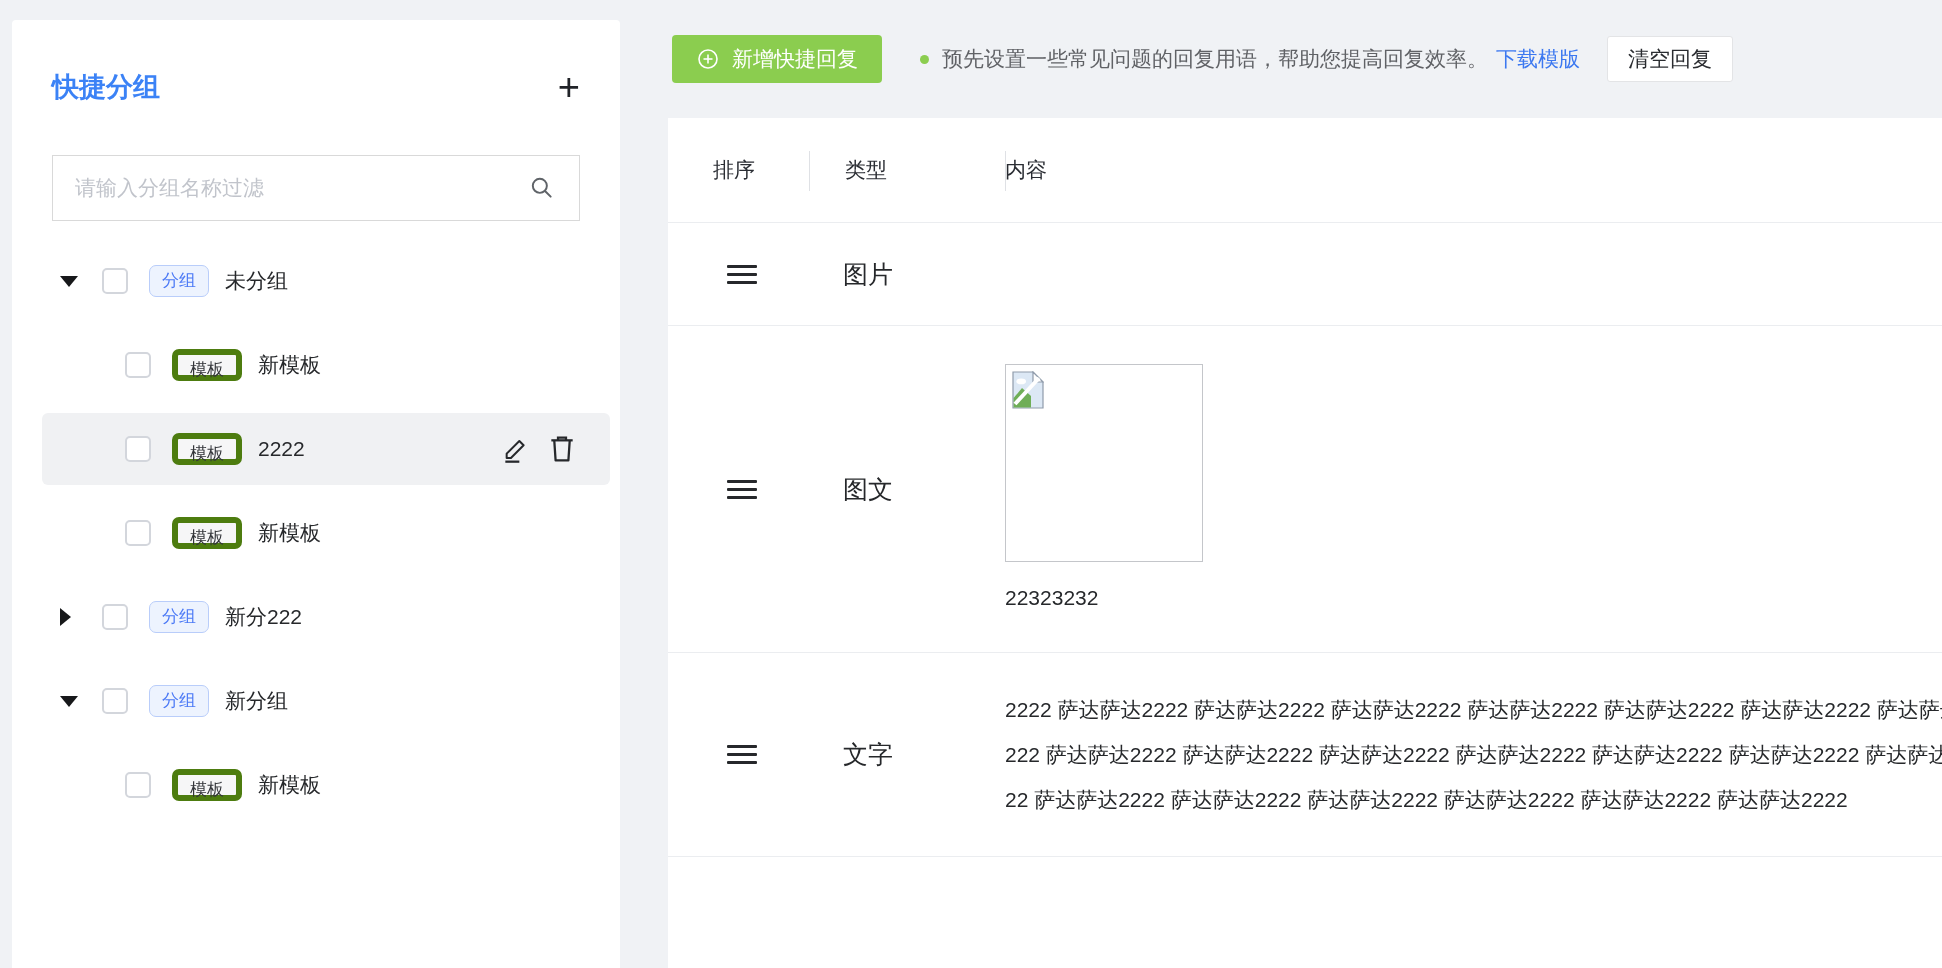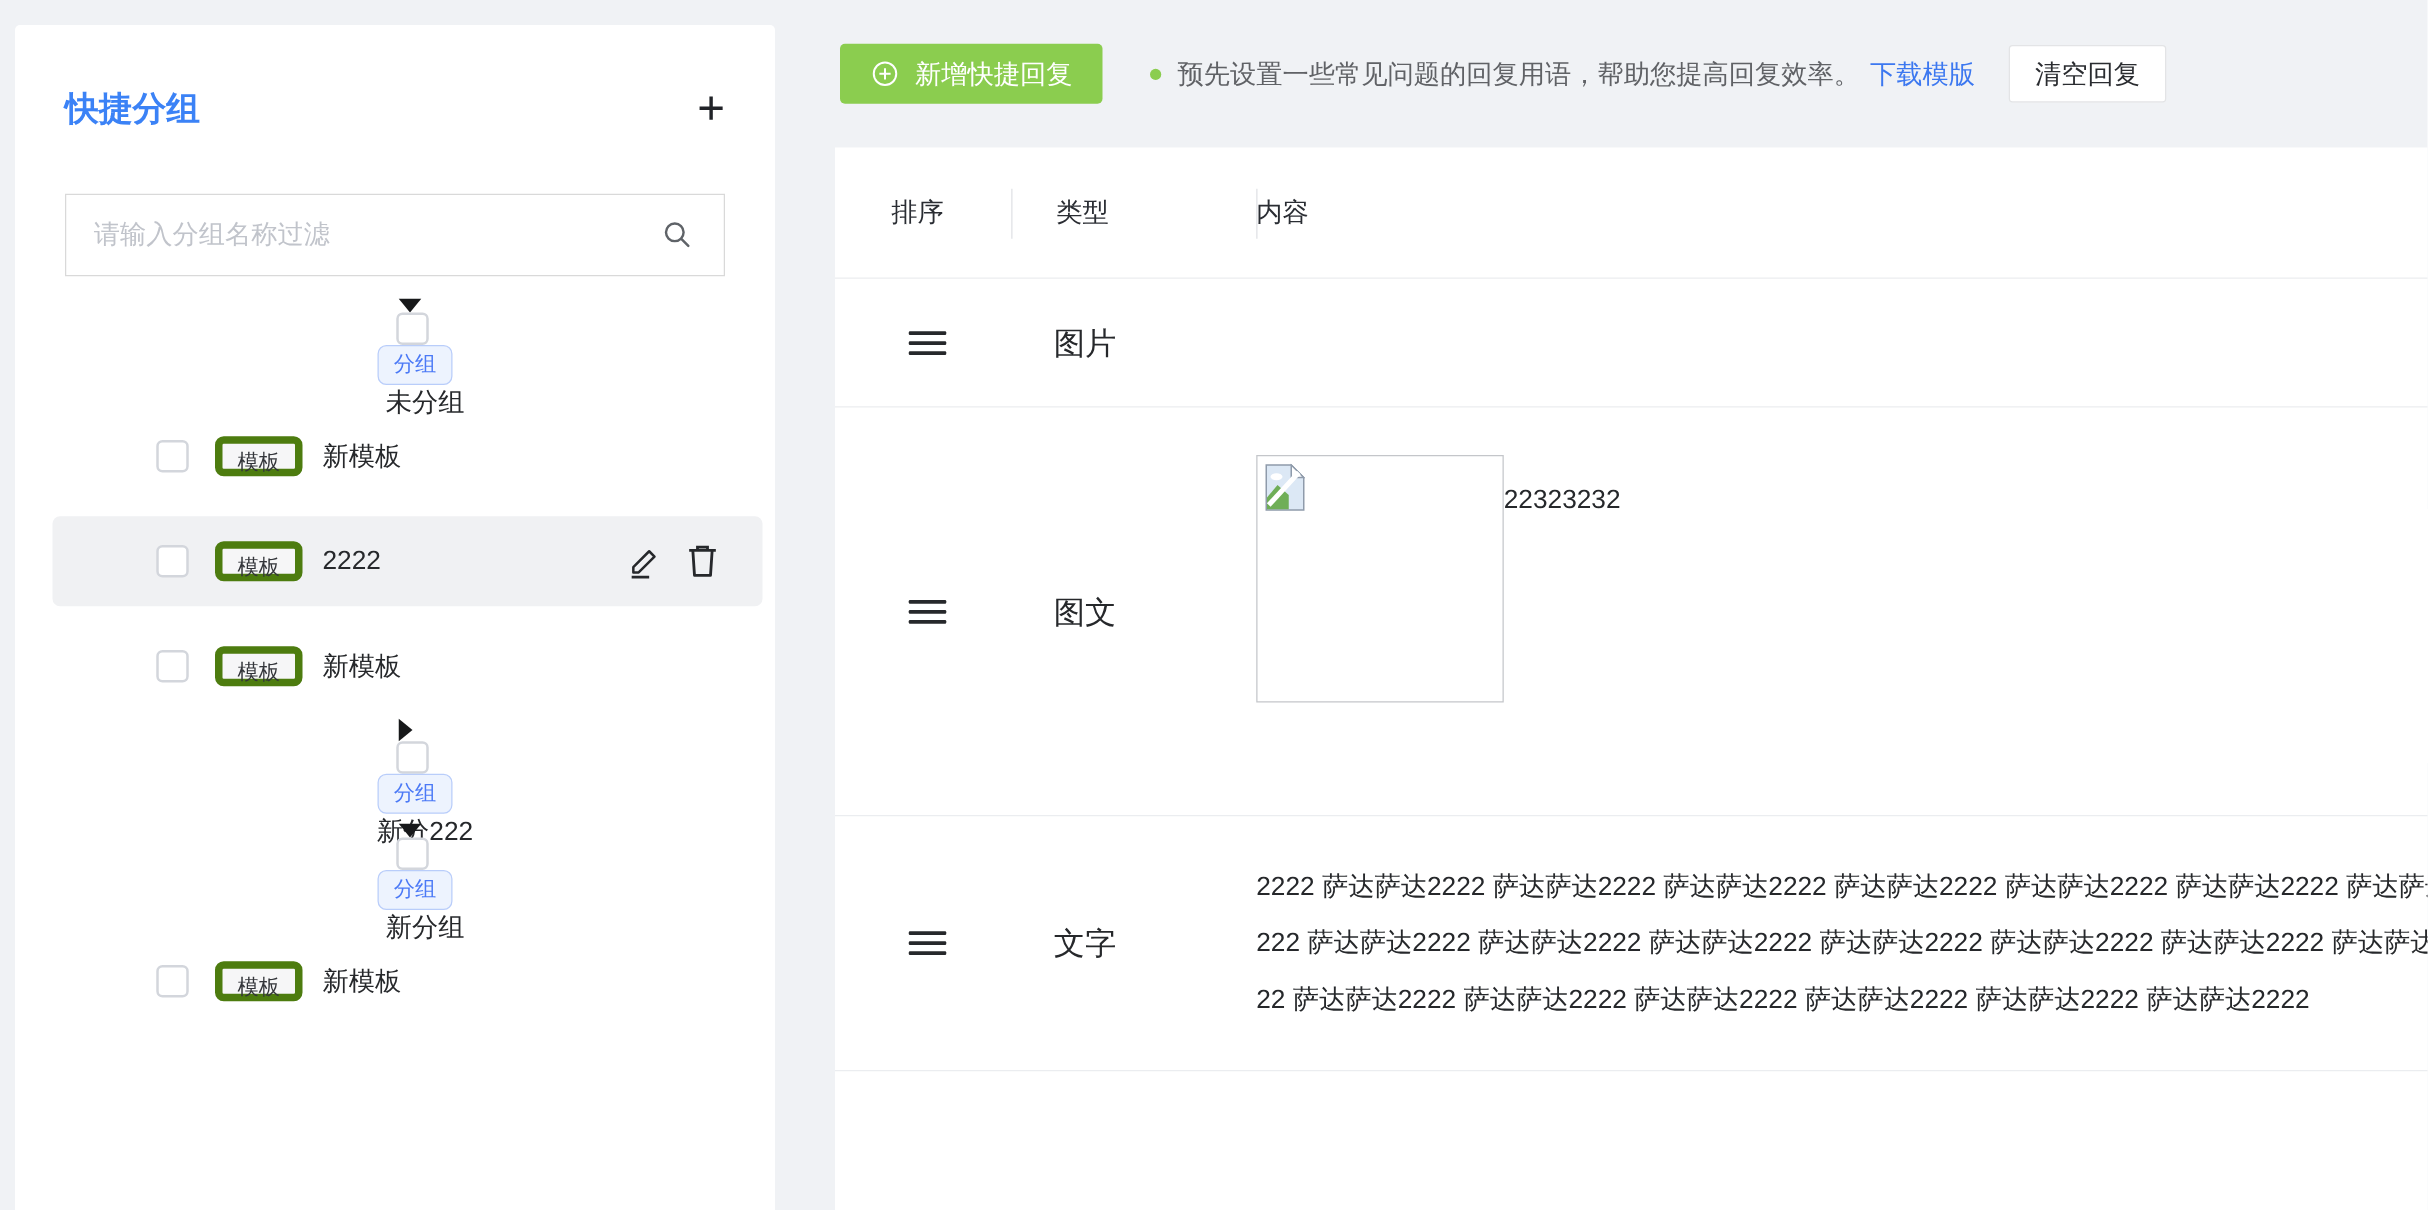--- a/index.html
+++ b/index.html
@@ -30,21 +30,21 @@
   .search-input {
     flex:1; border:none; outline:none; background:transparent;
     font-size:21px; padding:0 10px 0 22px; color:#26282b;
     font-family:"Liberation Sans","DejaVu Sans",sans-serif;
   }
   .search-input::placeholder { color:#c1c4cb; }
   .search-icon { width:26px; height:26px; margin-right:24px; flex:none; }
 
   .tree { margin-top:18px; }
   .tree-row { height:84px; display:flex; align-items:center; position:relative; }
-  .tree-row.depth-0 { padding-left:48px;flex-direction:column; }
+  .tree-row.depth-0 { padding-left:48px; }
   .tree-row.depth-1 { padding-left:113px; }
   .tree-row.selected::before {
     content:""; position:absolute; left:30px; right:10px; top:6px; bottom:6px;
     background:#f0f1f3; border-radius:6px;
   }
   .tree-row > * { position:relative; }
   .caret-box { width:18px; height:18px; margin-right:24px; display:flex; align-items:center; }
   .caret-down { width:0; height:0; border-left:9px solid transparent; border-right:9px solid transparent; border-top:11px solid #17181a; }
   .caret-right { width:0; height:0; border-top:9px solid transparent; border-bottom:9px solid transparent; border-left:11px solid #17181a; }
   .checkbox {
@@ -97,21 +97,21 @@
   .h-divider.d1 { left:141px; }
   .h-divider.d2 { left:337px; }
   .t-body-row { padding-left:34px; }
   .row-img { height:103px; }
   .row-imgtext { height:327px; }
   .row-text { height:204px; }
 
   .drag-handle { width:30px; cursor:grab; }
   .drag-handle i { display:block; height:3px; background:#26282b; border-radius:1px; margin:5px 0; }
 
-  .imgtext-cell { display:flex; flex-direction:row; justify-content:flex-start; padding-top:38px; height:100%; }
+  .imgtext-cell { display:flex; flex-direction:column; justify-content:flex-start; padding-top:38px; height:100%; }
   .thumb-box {
     width:198px; height:198px; border:1px solid #c4c6ca; background:#fff;
     padding:6px;
   }
   .thumb-caption { margin-top:24px; font-size:21px; color:#26282b; }
 
   .text-content {
     line-height:45px;
     display:-webkit-box; -webkit-line-clamp:3; -webkit-box-orient:vertical; overflow:hidden;
     word-break:break-all;

